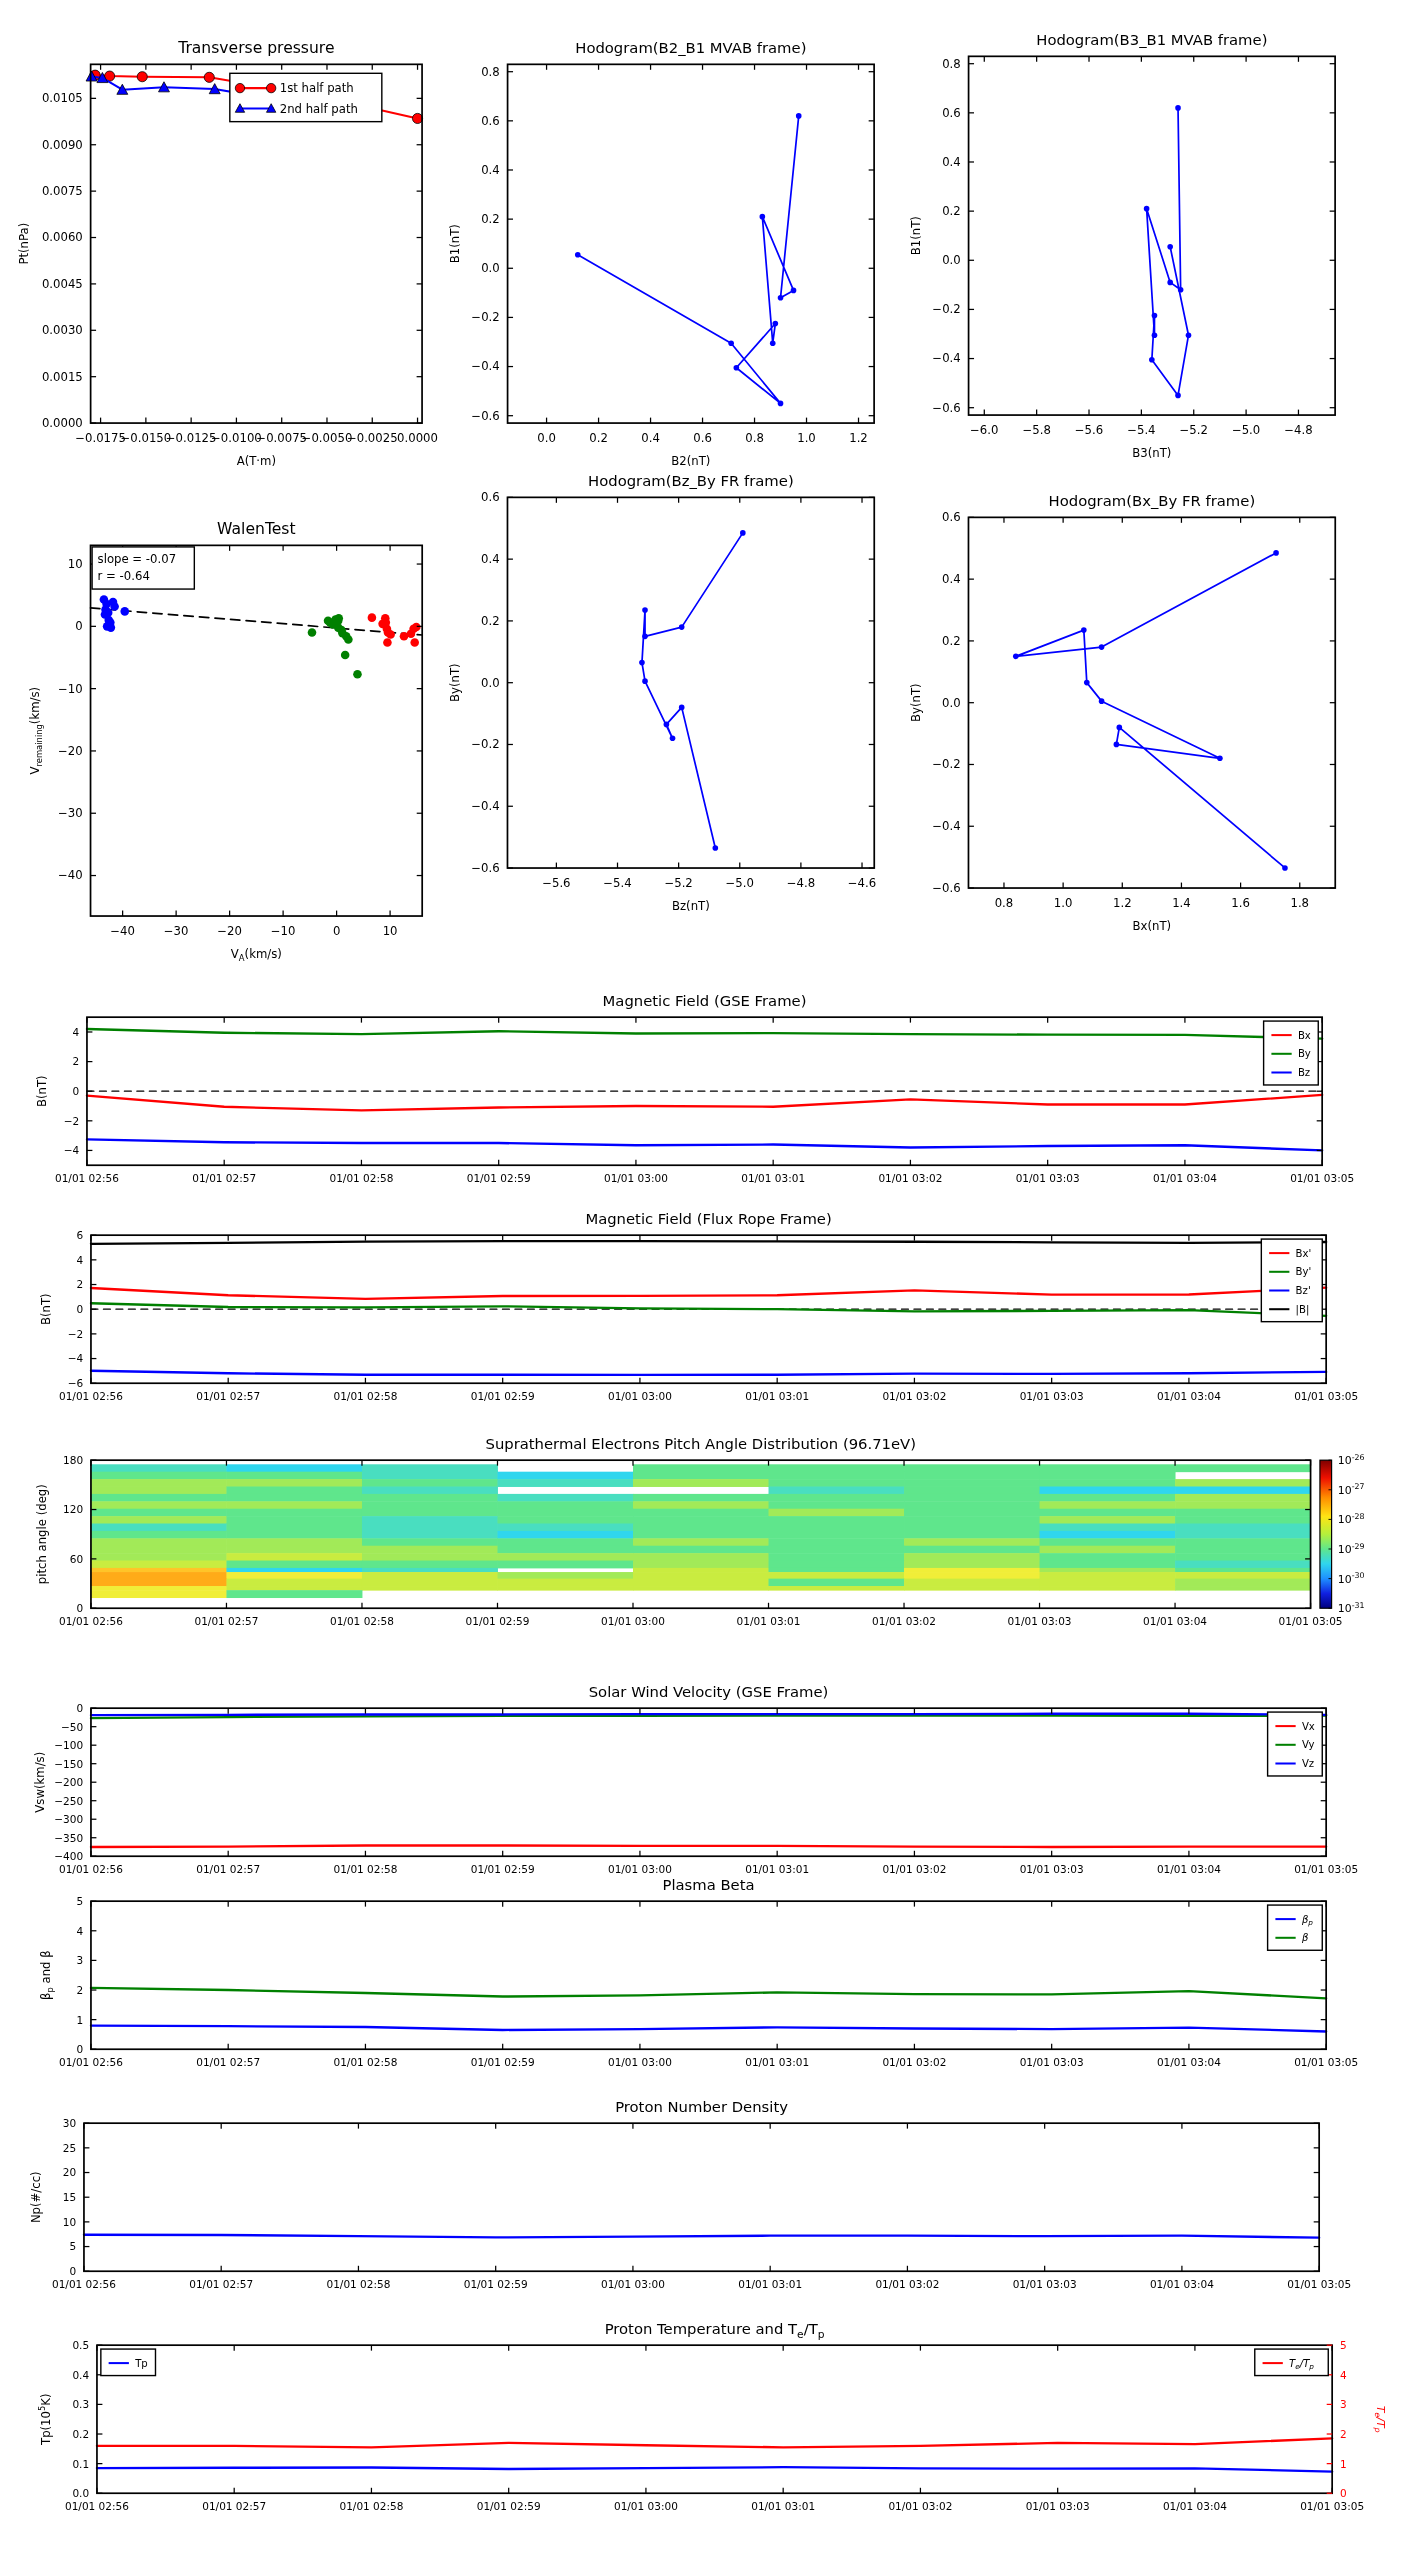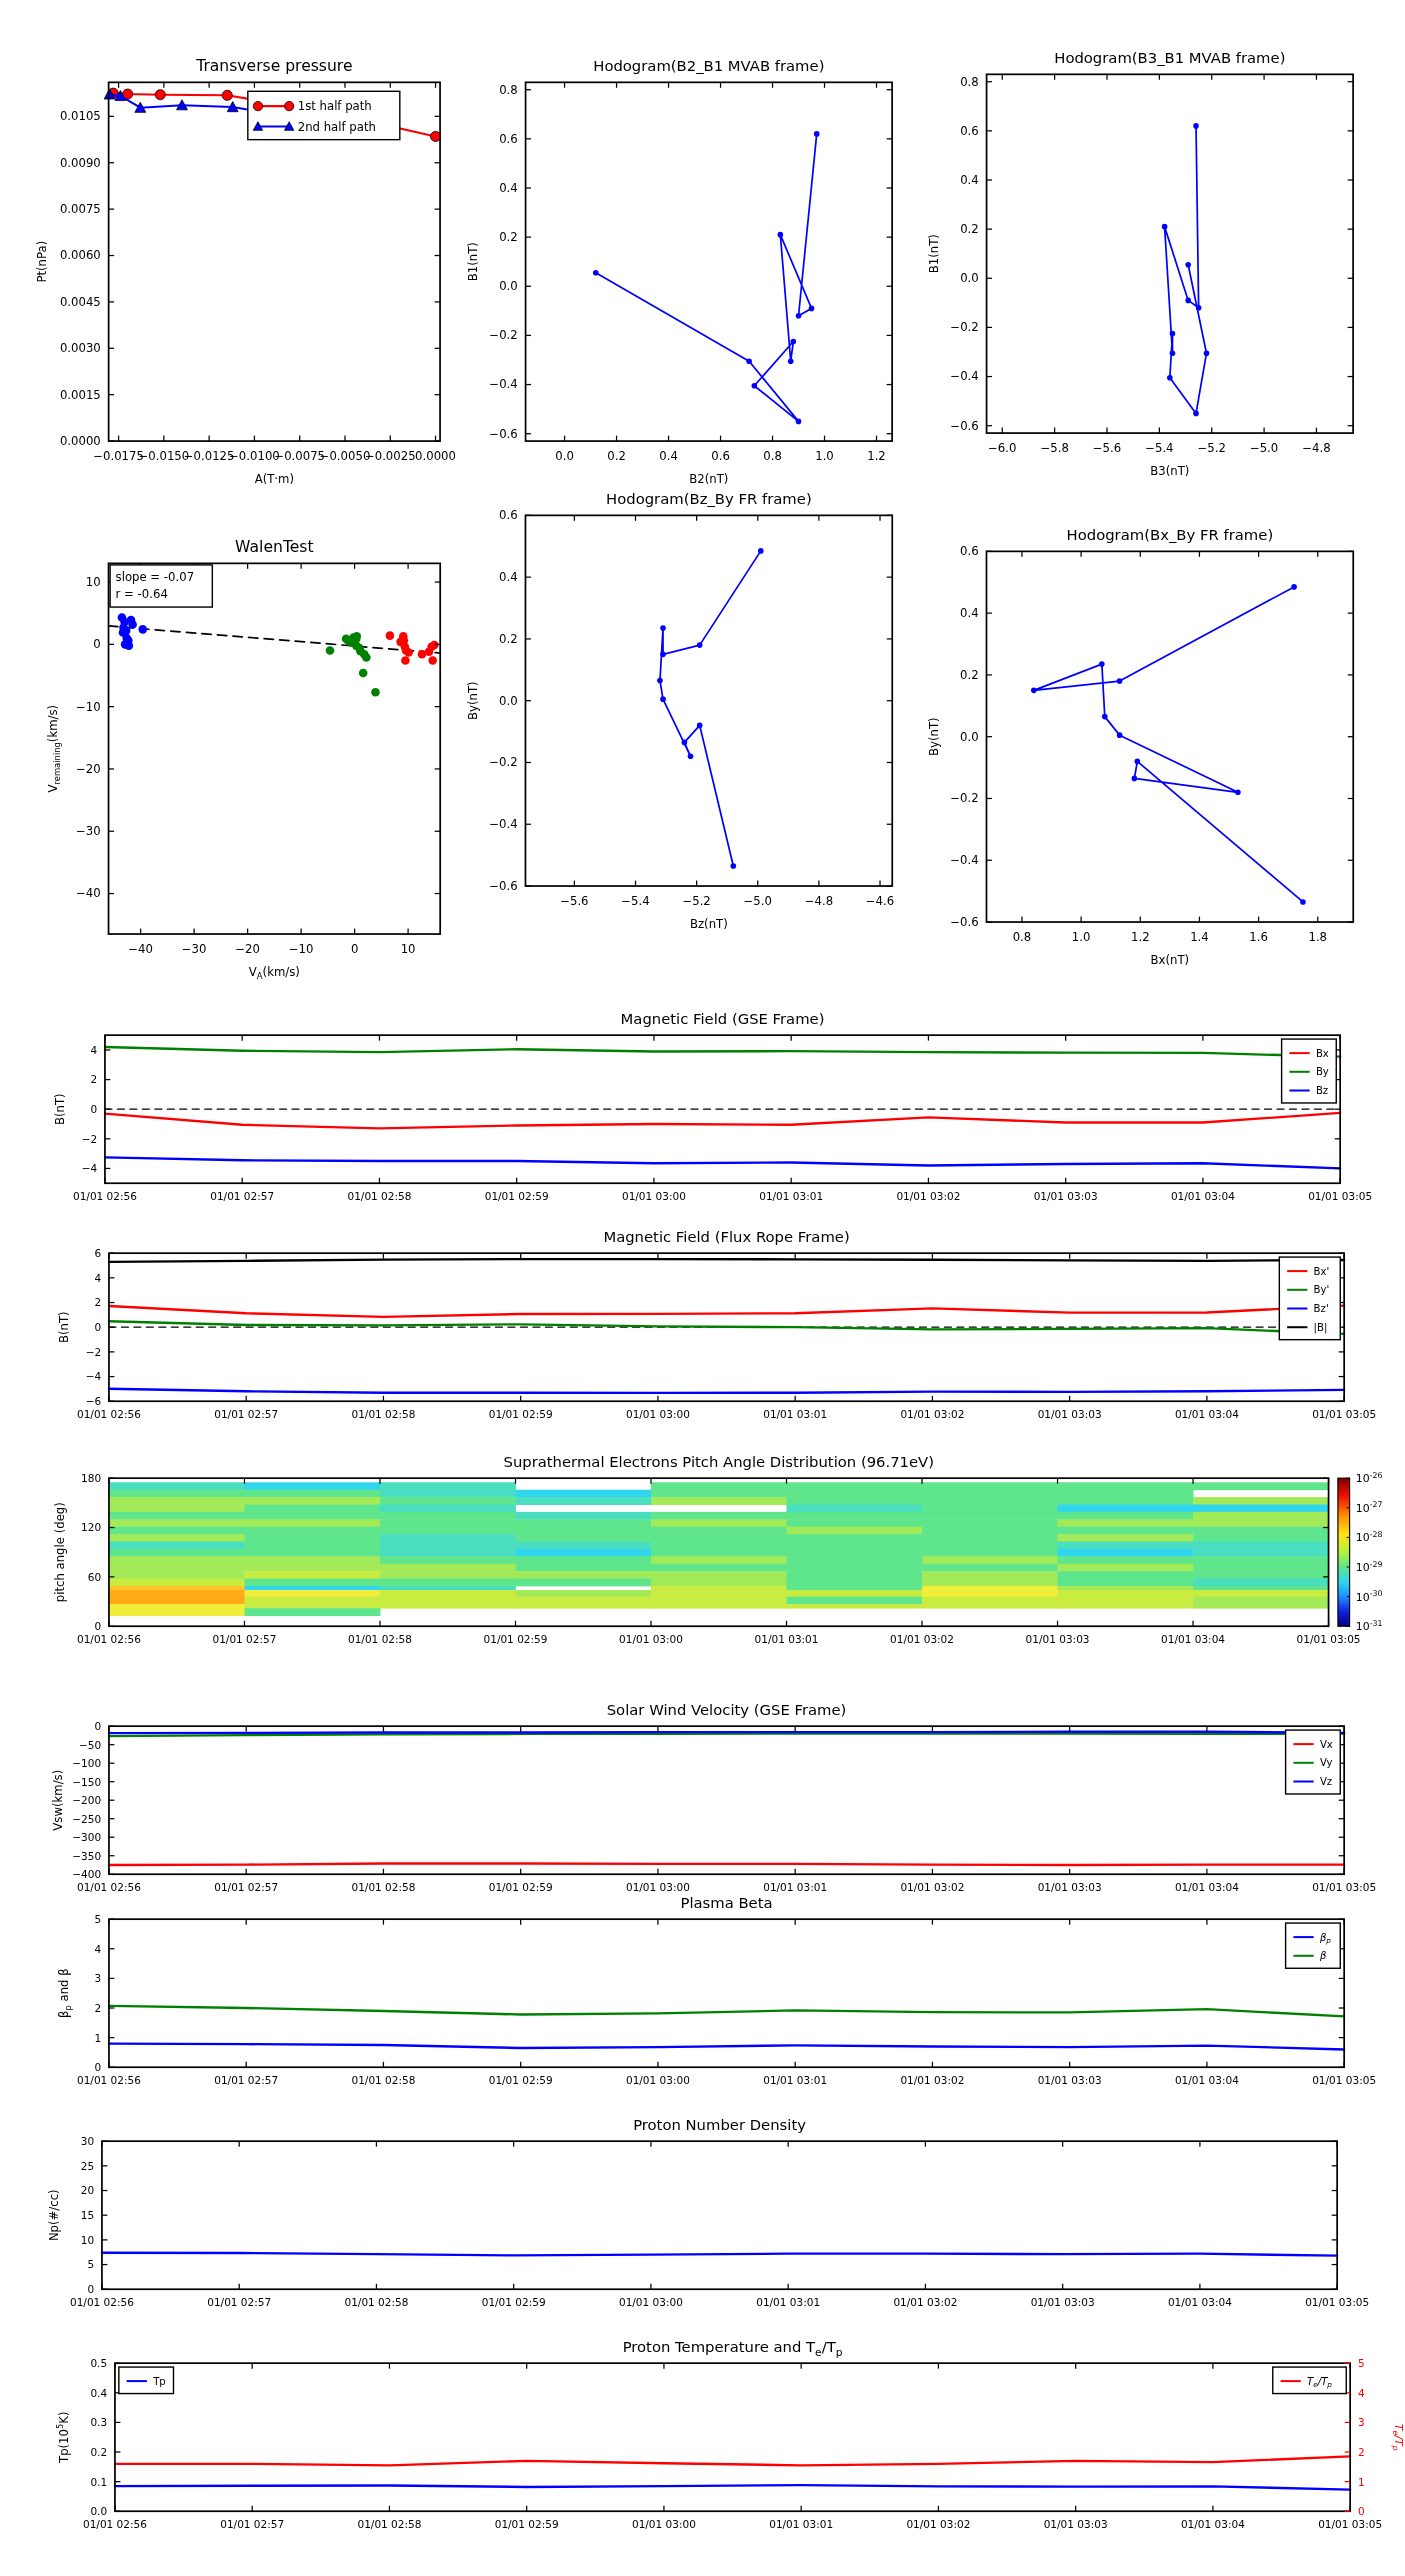--- a/index.html
+++ b/index.html
@@ -1,18 +1,18 @@
 <!DOCTYPE html>
 <html style="font-size:12.5px"><head>
 <meta charset="utf-8">
 <style>
   html,body{margin:0;padding:0;background:#ffffff;}
   #fig{position:relative;width:1405px;height:2576px;background:#ffffff;overflow:hidden;
        font-family:"DejaVu Sans", sans-serif;}
-  .panel{position:absolute;margin:18px;padding:0;}
+  .panel{position:absolute;margin:0;padding:0;}
   .panel svg{position:absolute;left:0;top:0;overflow:visible;}
   svg text{font-family:"DejaVu Sans", sans-serif;}
 </style>
 </head>
 <body>
 
 <div id="fig">
   <figure class="panel" style="left:19.5px;top:23.4px;width:422px;height:457px">
       <svg width="422" height="457" viewBox="0 0 540 586">
         <text x="302.5" y="39" font-size="20" fill="#000" text-anchor="middle"><tspan>Transverse pressure</tspan></text>
@@ -390,21 +390,21 @@
           <line x1="560" y1="132.16666666666663" x2="553" y2="132.16666666666663" stroke="#000" stroke-width="1.6"></line>
           <text x="80" y="137.16666666666663" font-size="15" fill="#000" text-anchor="end"><tspan>0.4</tspan></text>
           <line x1="90" y1="53" x2="97" y2="53" stroke="#000" stroke-width="1.6"></line>
           <line x1="560" y1="53" x2="553" y2="53" stroke="#000" stroke-width="1.6"></line>
           <text x="80" y="58" font-size="15" fill="#000" text-anchor="end"><tspan>0.6</tspan></text>
         </g>
         <text x="325" y="582" font-size="15" fill="#000" text-anchor="middle"><tspan>Bz(nT)</tspan></text>
         <text x="28" y="290.5" font-size="15" fill="#000" text-anchor="middle" transform="rotate(-90 28 290.5)"><tspan>By(nT)</tspan></text>
       </svg>
     </figure>
-  <figure class="panel" style="left:898px;top:492px;width:457px;height:469px">
+  <figure class="panel" style="left:898px;top:476px;width:457px;height:469px">
       <svg width="457" height="469" viewBox="0 0 585 601">
         <text x="325" y="39" font-size="19" fill="#000" text-anchor="middle"><tspan>Hodogram(Bx_By FR frame)</tspan></text>
         <g>
           <polyline points="484.1935483870968,98.52083333333331 260.5645161290322,219.25 150.64516129032256,231.125 237.8225806451613,197.47916666666669 241.6129032258065,264.7708333333333 260.5645161290322,288.52083333333337 412.1774193548387,361.75 279.51612903225805,343.9375 283.3064516129032,322.16666666666663 495.56451612903226,502.27083333333337" fill="none" stroke="#0000ff" stroke-width="2.2" stroke-linejoin="round" stroke-linecap="round"></polyline>
           <circle cx="484.1935483870968" cy="98.52083333333331" r="3.6" fill="#0000ff" stroke="none" stroke-width="1"></circle>
           <circle cx="260.5645161290322" cy="219.25" r="3.6" fill="#0000ff" stroke="none" stroke-width="1"></circle>
           <circle cx="150.64516129032256" cy="231.125" r="3.6" fill="#0000ff" stroke="none" stroke-width="1"></circle>
           <circle cx="237.8225806451613" cy="197.47916666666669" r="3.6" fill="#0000ff" stroke="none" stroke-width="1"></circle>
           <circle cx="241.6129032258065" cy="264.7708333333333" r="3.6" fill="#0000ff" stroke="none" stroke-width="1"></circle>
           <circle cx="260.5645161290322" cy="288.52083333333337" r="3.6" fill="#0000ff" stroke="none" stroke-width="1"></circle>

